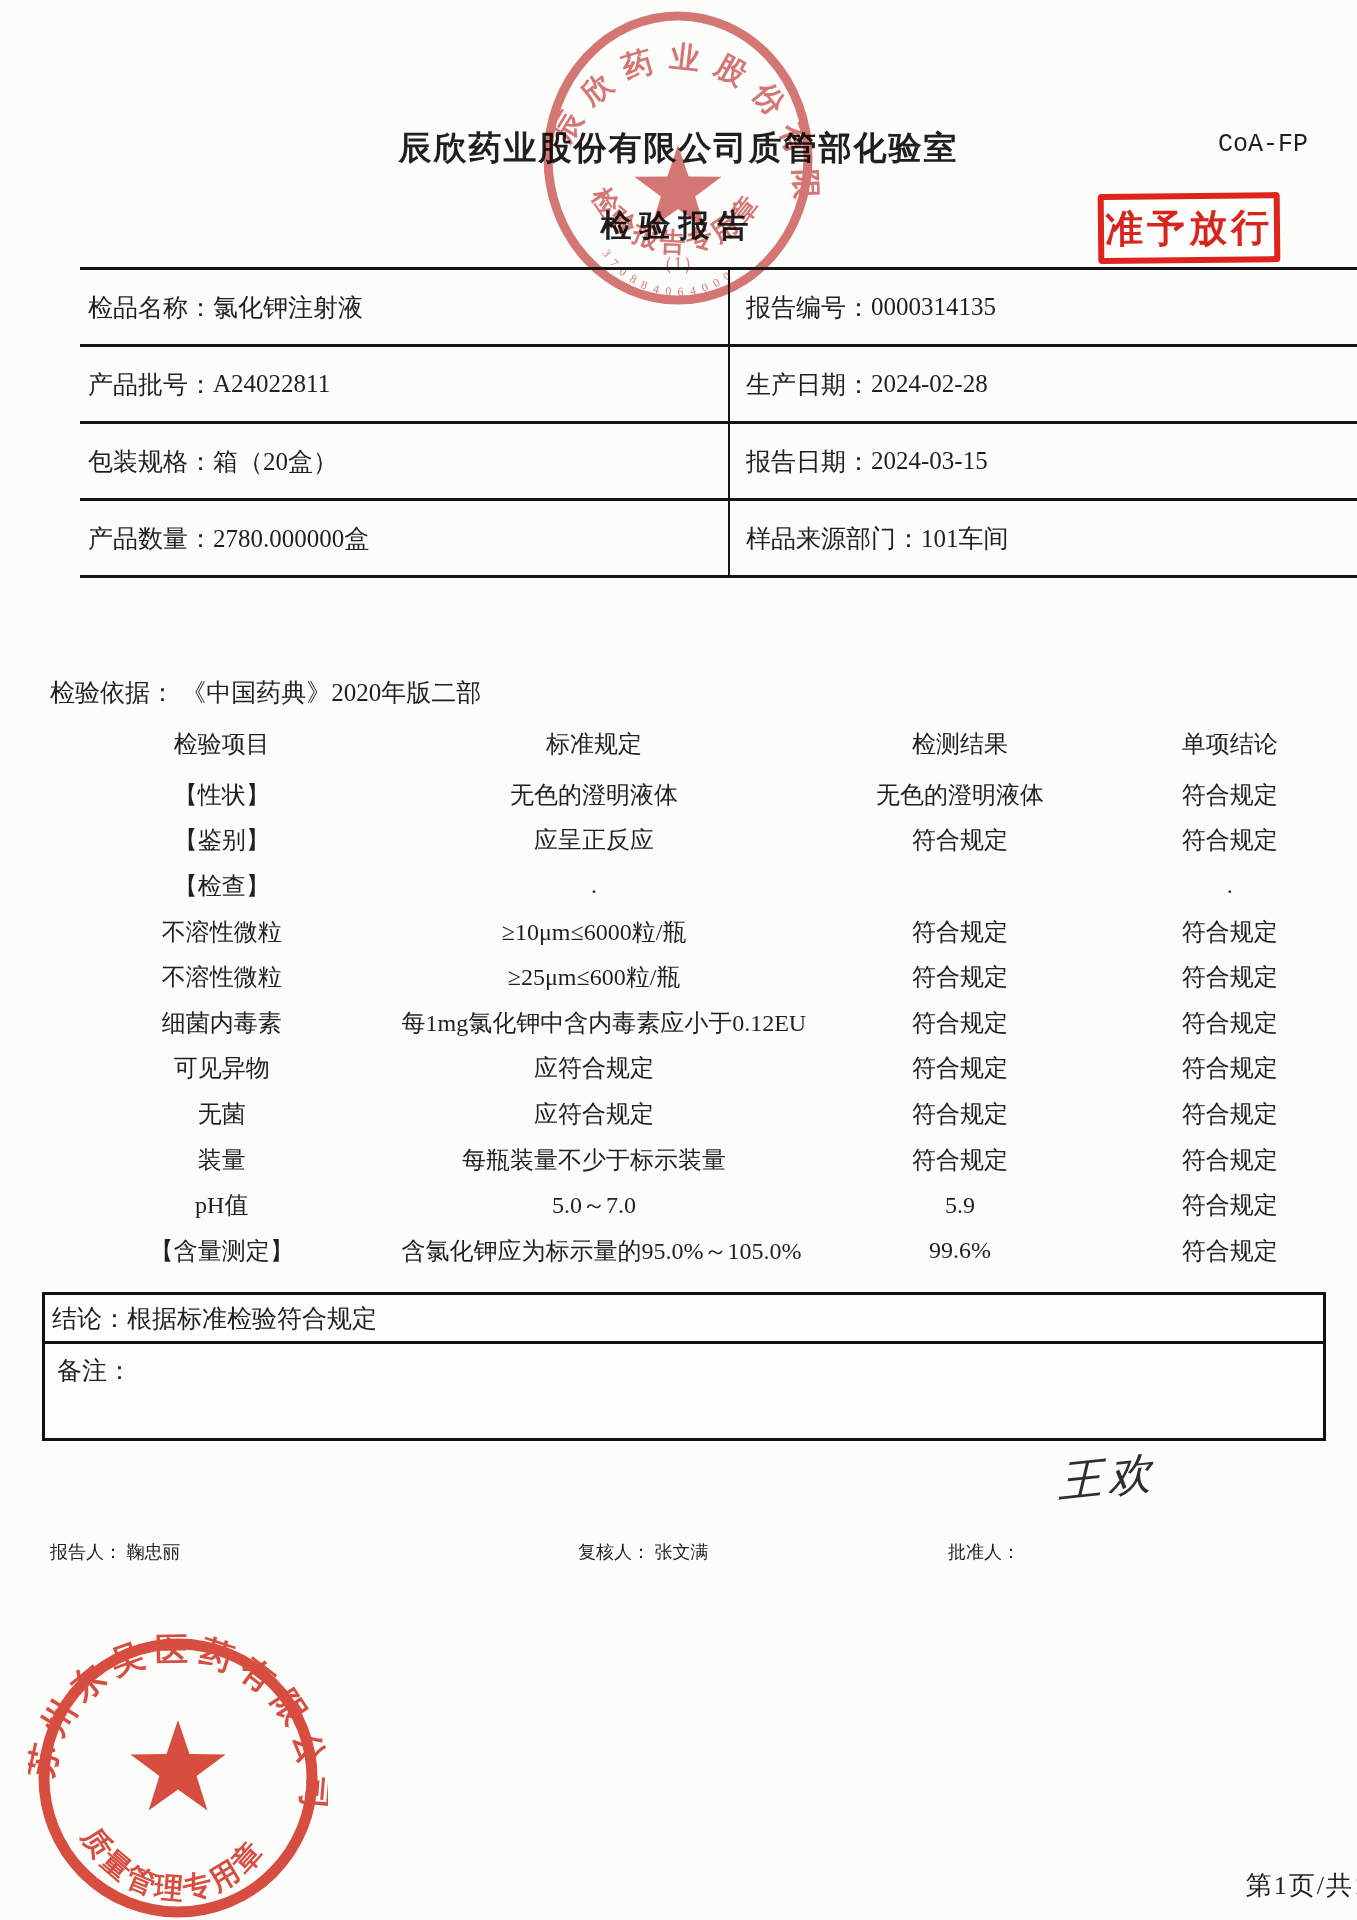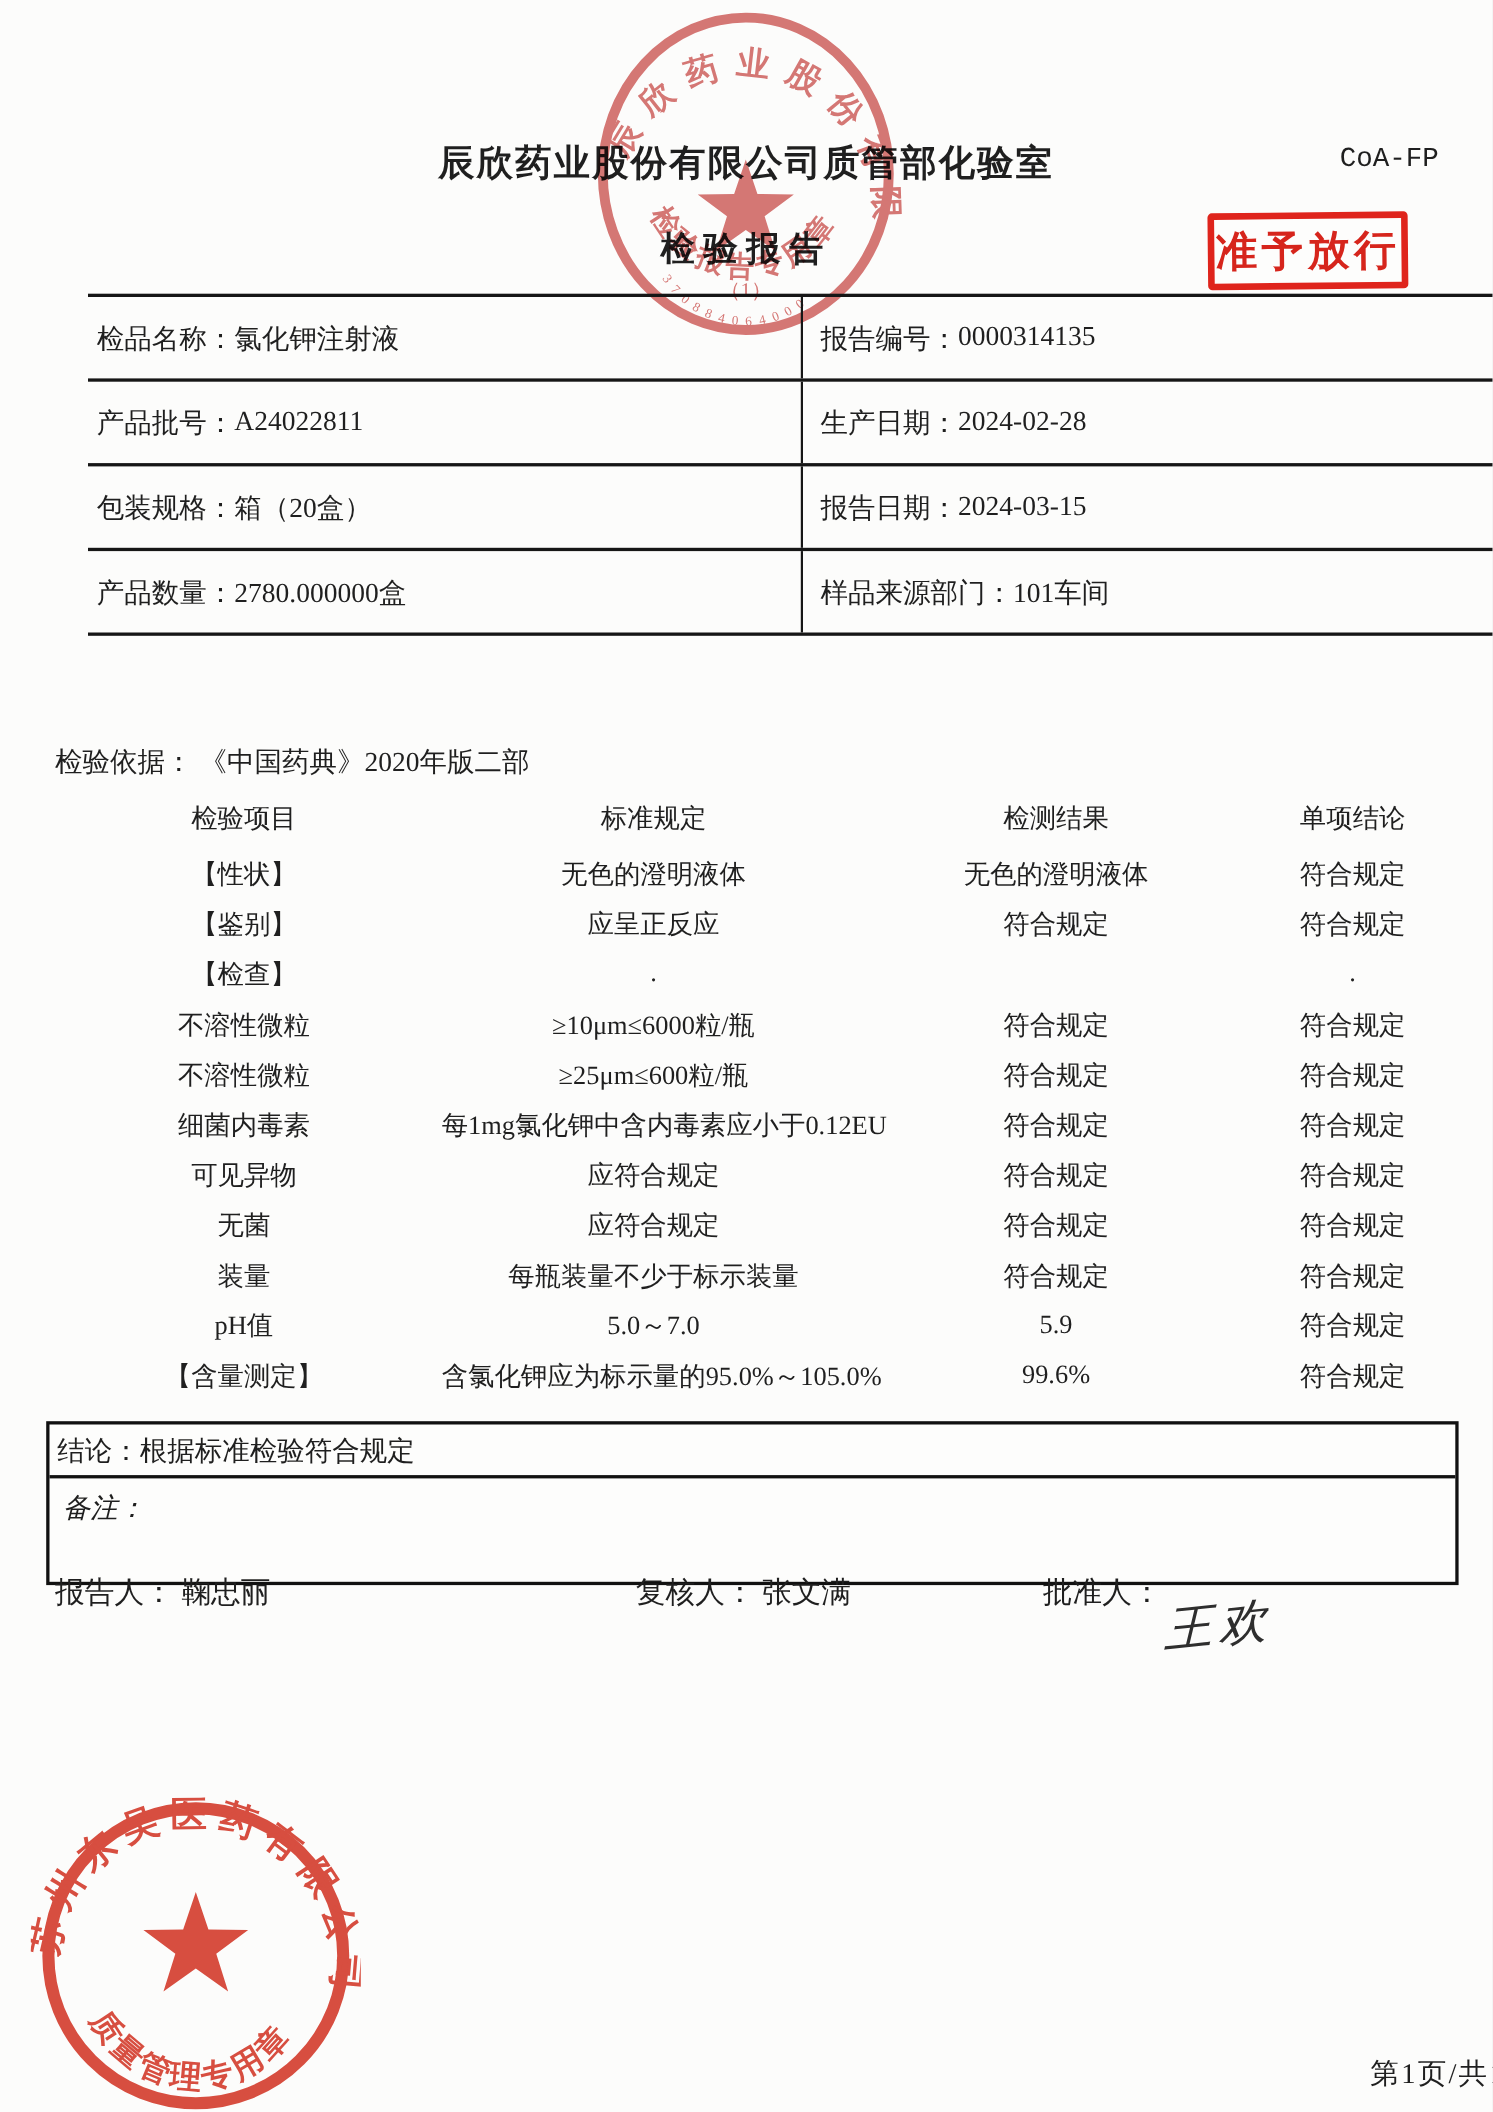--- a/index.html
+++ b/index.html
@@ -35,23 +35,23 @@
   .tests { position:absolute; left:42px; top:716px; width:1284px; font-size:24px; }
   .trow { display:grid; grid-template-columns:28% 30% 27% 15%; height:45.6px;
     align-items:center; text-align:center; }
   .trow.thead { height:56px; font-size:24px; }
   .tcell { white-space:nowrap; }
   
   .concl-box { position:absolute; left:42px; top:1292px; width:1278px;
     border:3px solid #111; background:rgba(255,255,255,0.4); }
   .concl-row { height:46px; border-bottom:3px solid #111; display:flex;
     align-items:center; padding-left:7px; font-size:25px; }
-  .remark-row { height:84px; padding:10px 0 0 12px; font-size:25px;font-style:italic; }
-  
-  .sig { position:absolute; top:1429px; font-size:27px; }
+  .remark-row { height:84px; padding:10px 0 0 12px; font-size:25px; }
+  
+  .sig { position:absolute; top:1540px; font-size:18px; }
   .sig.reporter { left:50px; }
   .sig.reviewer { left:578px; }
   .sig.approver { left:948px; }
   .handwriting { position:absolute; left:1058px; top:1448px; font-size:44px;
     font-style:italic; color:#2e2e2e; transform:rotate(-6deg) skewX(-6deg);
     letter-spacing:6px; }
   .footer { position:absolute; top:1868px; left:0; width:100%; text-align:right;
     font-size:26px; letter-spacing:2px;padding-left:40px; }
 </style>
 </head>

